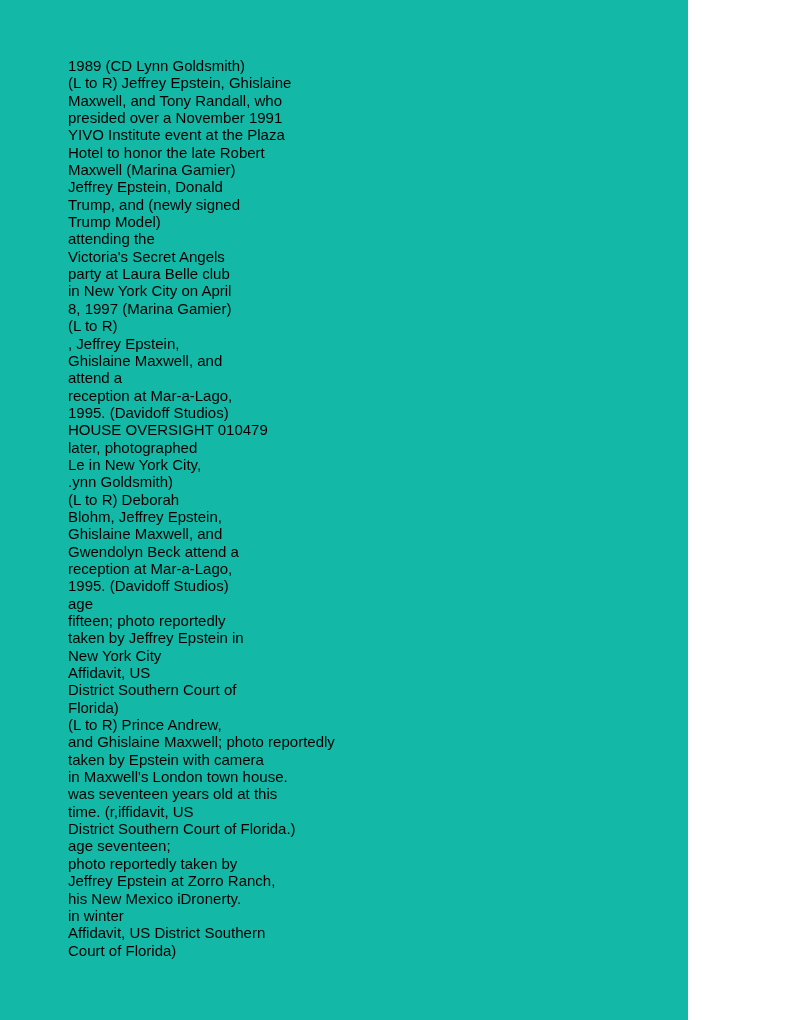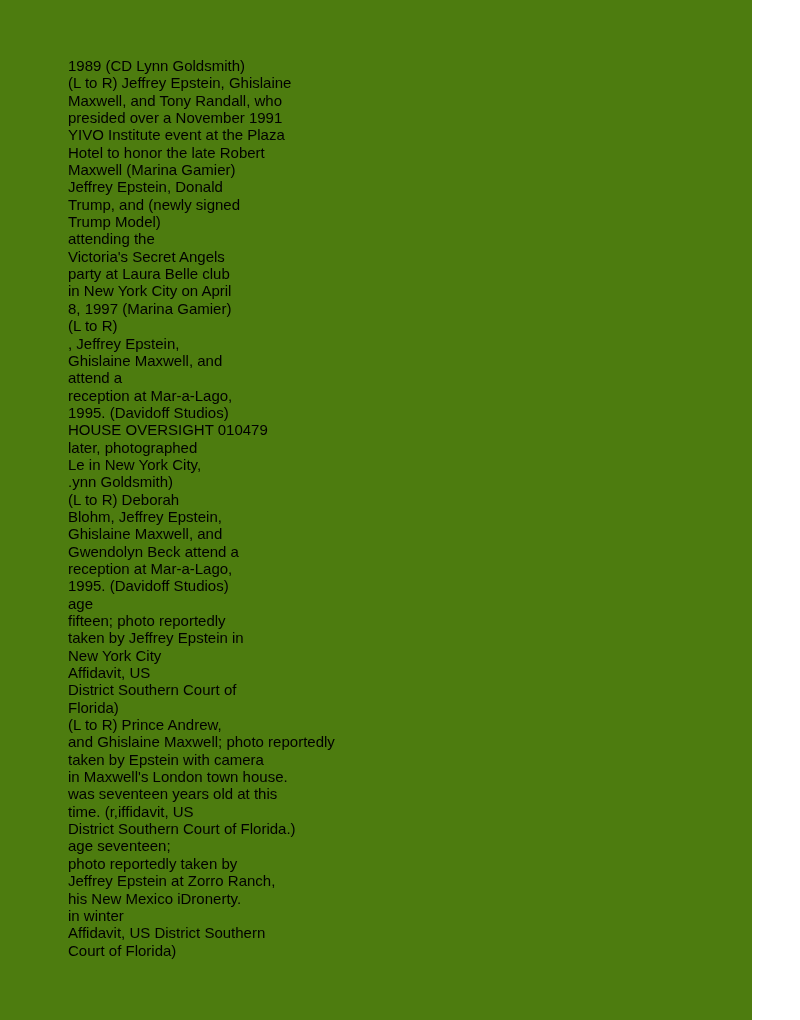--- a/index.html
+++ b/index.html
@@ -2,23 +2,23 @@
 <html><head>
 <meta charset="utf-8">
 <style>
   html, body {
     margin: 0;
     padding: 0;
     background: #ffffff;
   }
   .page {
     position: relative;
-    width: 752px;
+    width: 688px;
     height: 1020px;
-    background: #4d7c0f;
+    background: #14b8a6;
     overflow: hidden;
   }
   .text-block {
     position: absolute;
     top: 57px;
     left: 68px;
     width: 700px;
     font-family: "Liberation Sans", "DejaVu Sans", sans-serif;
     font-size: 15px;
     line-height: 17.35px;

